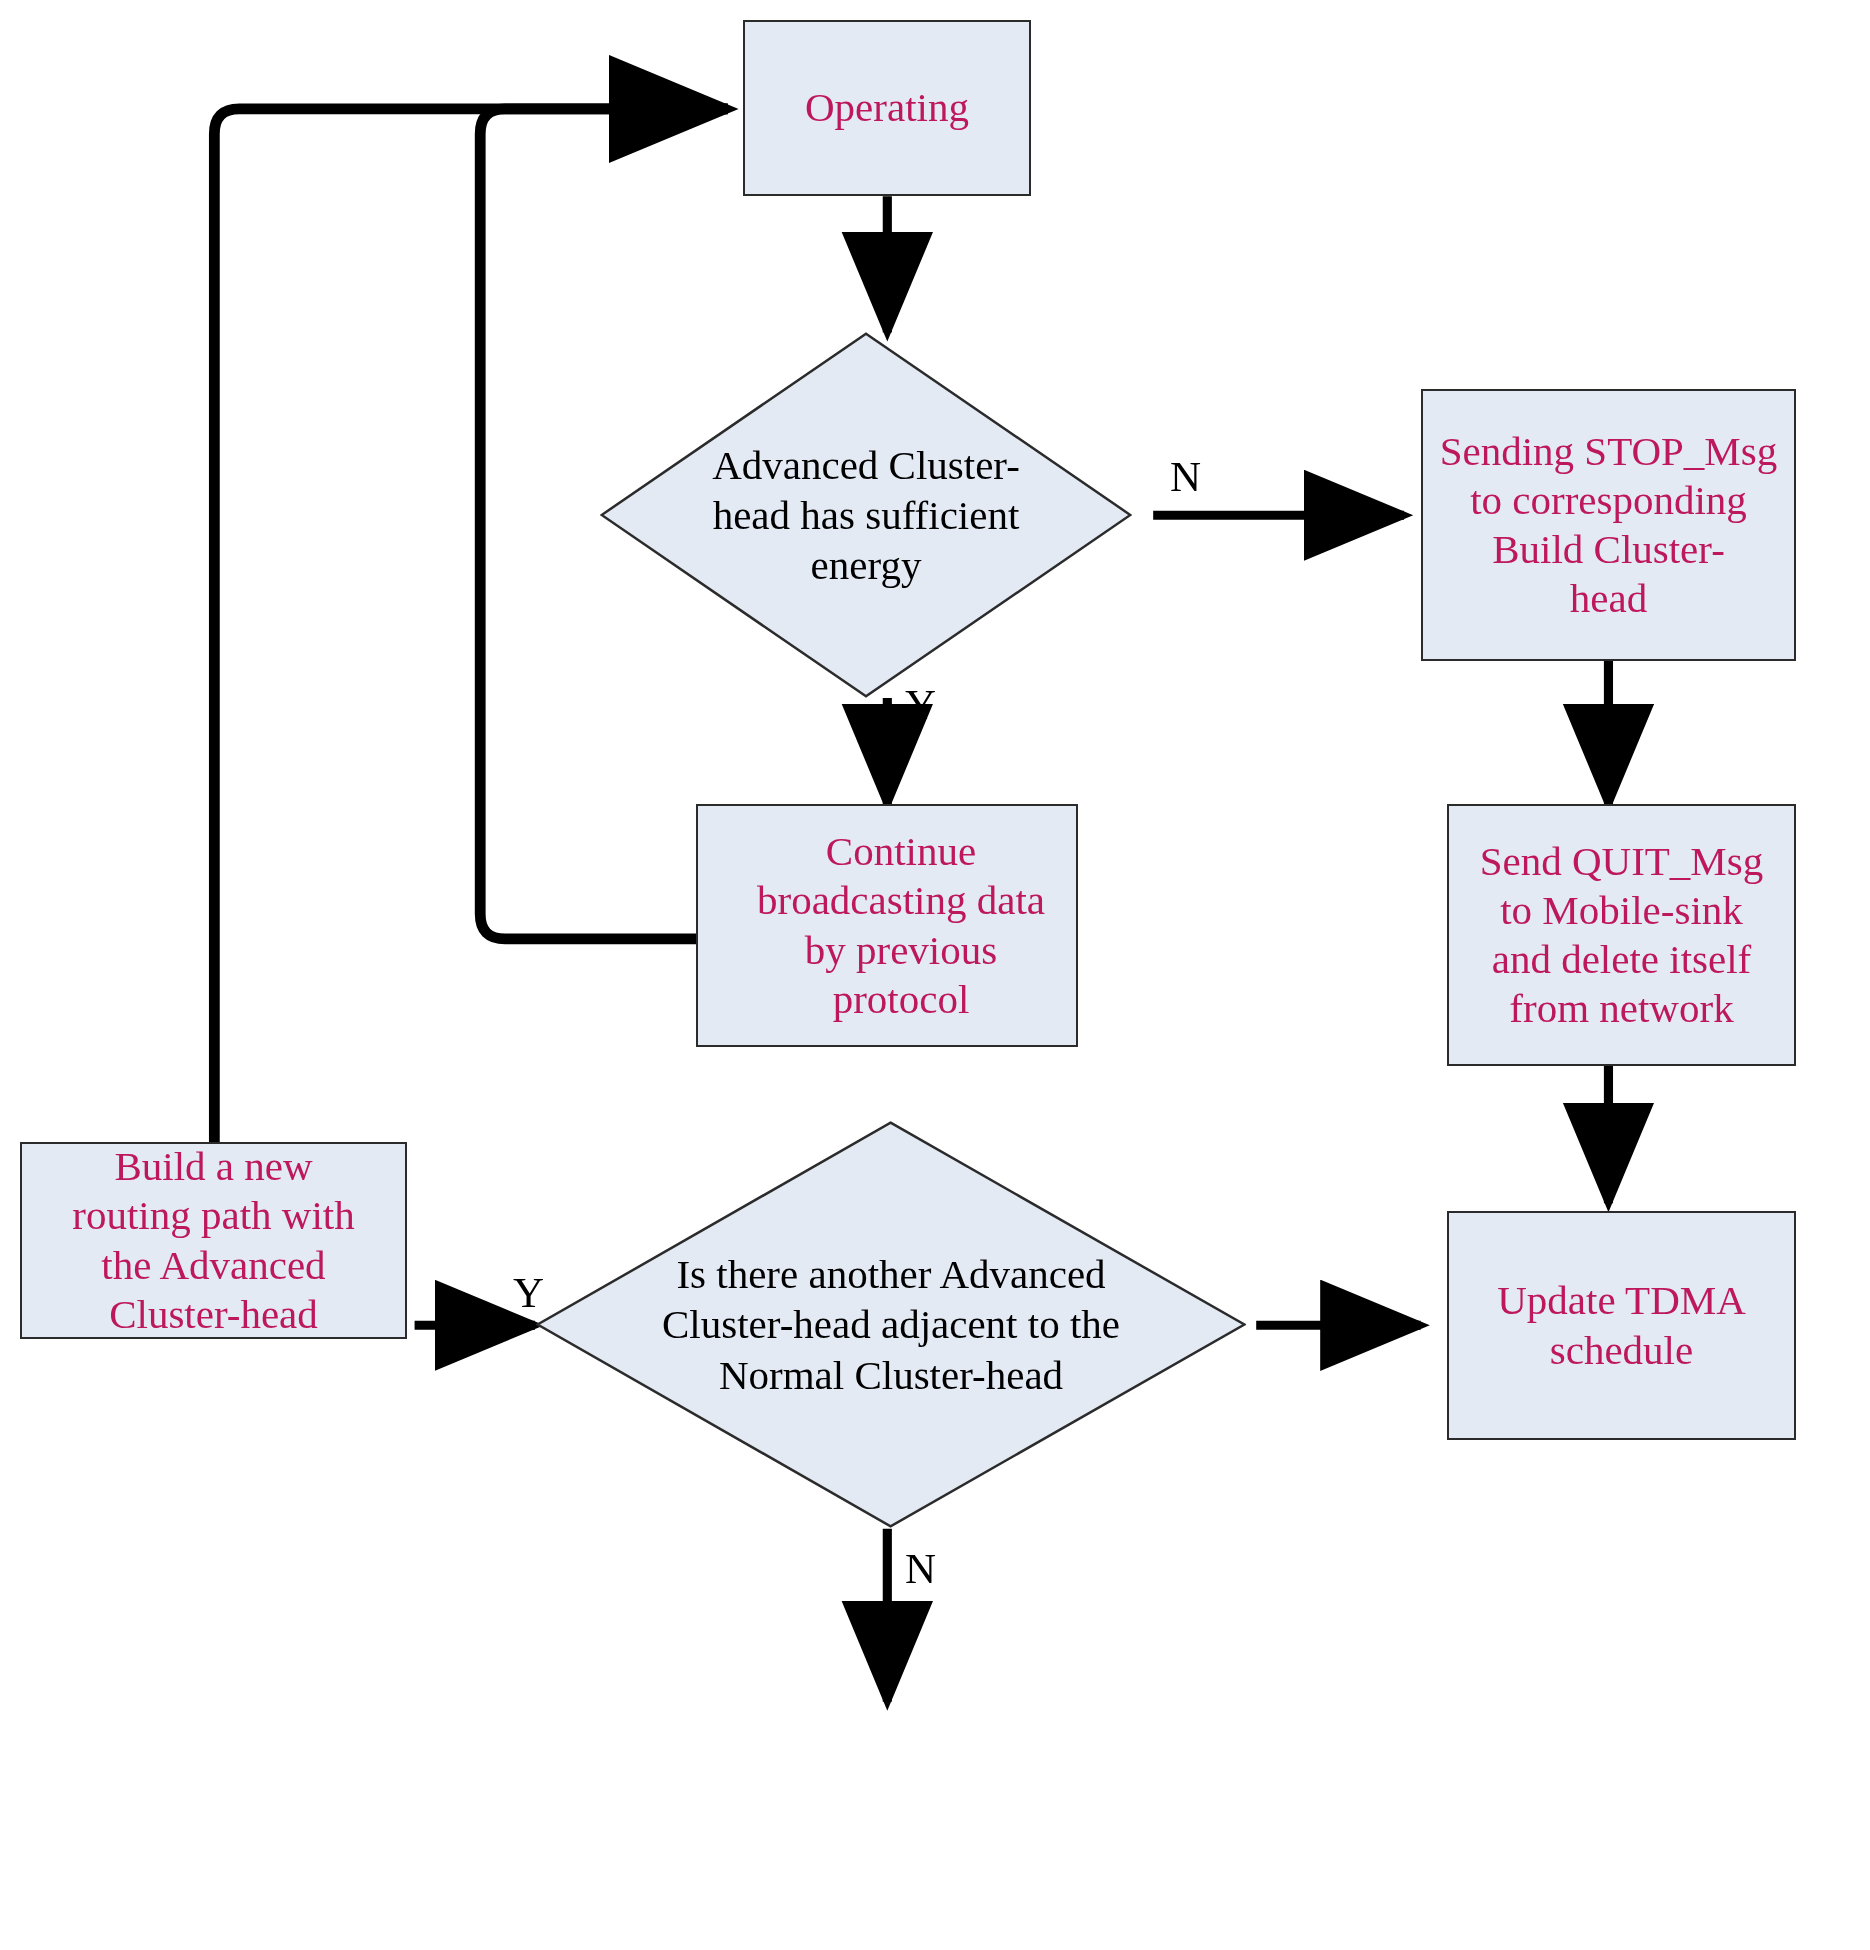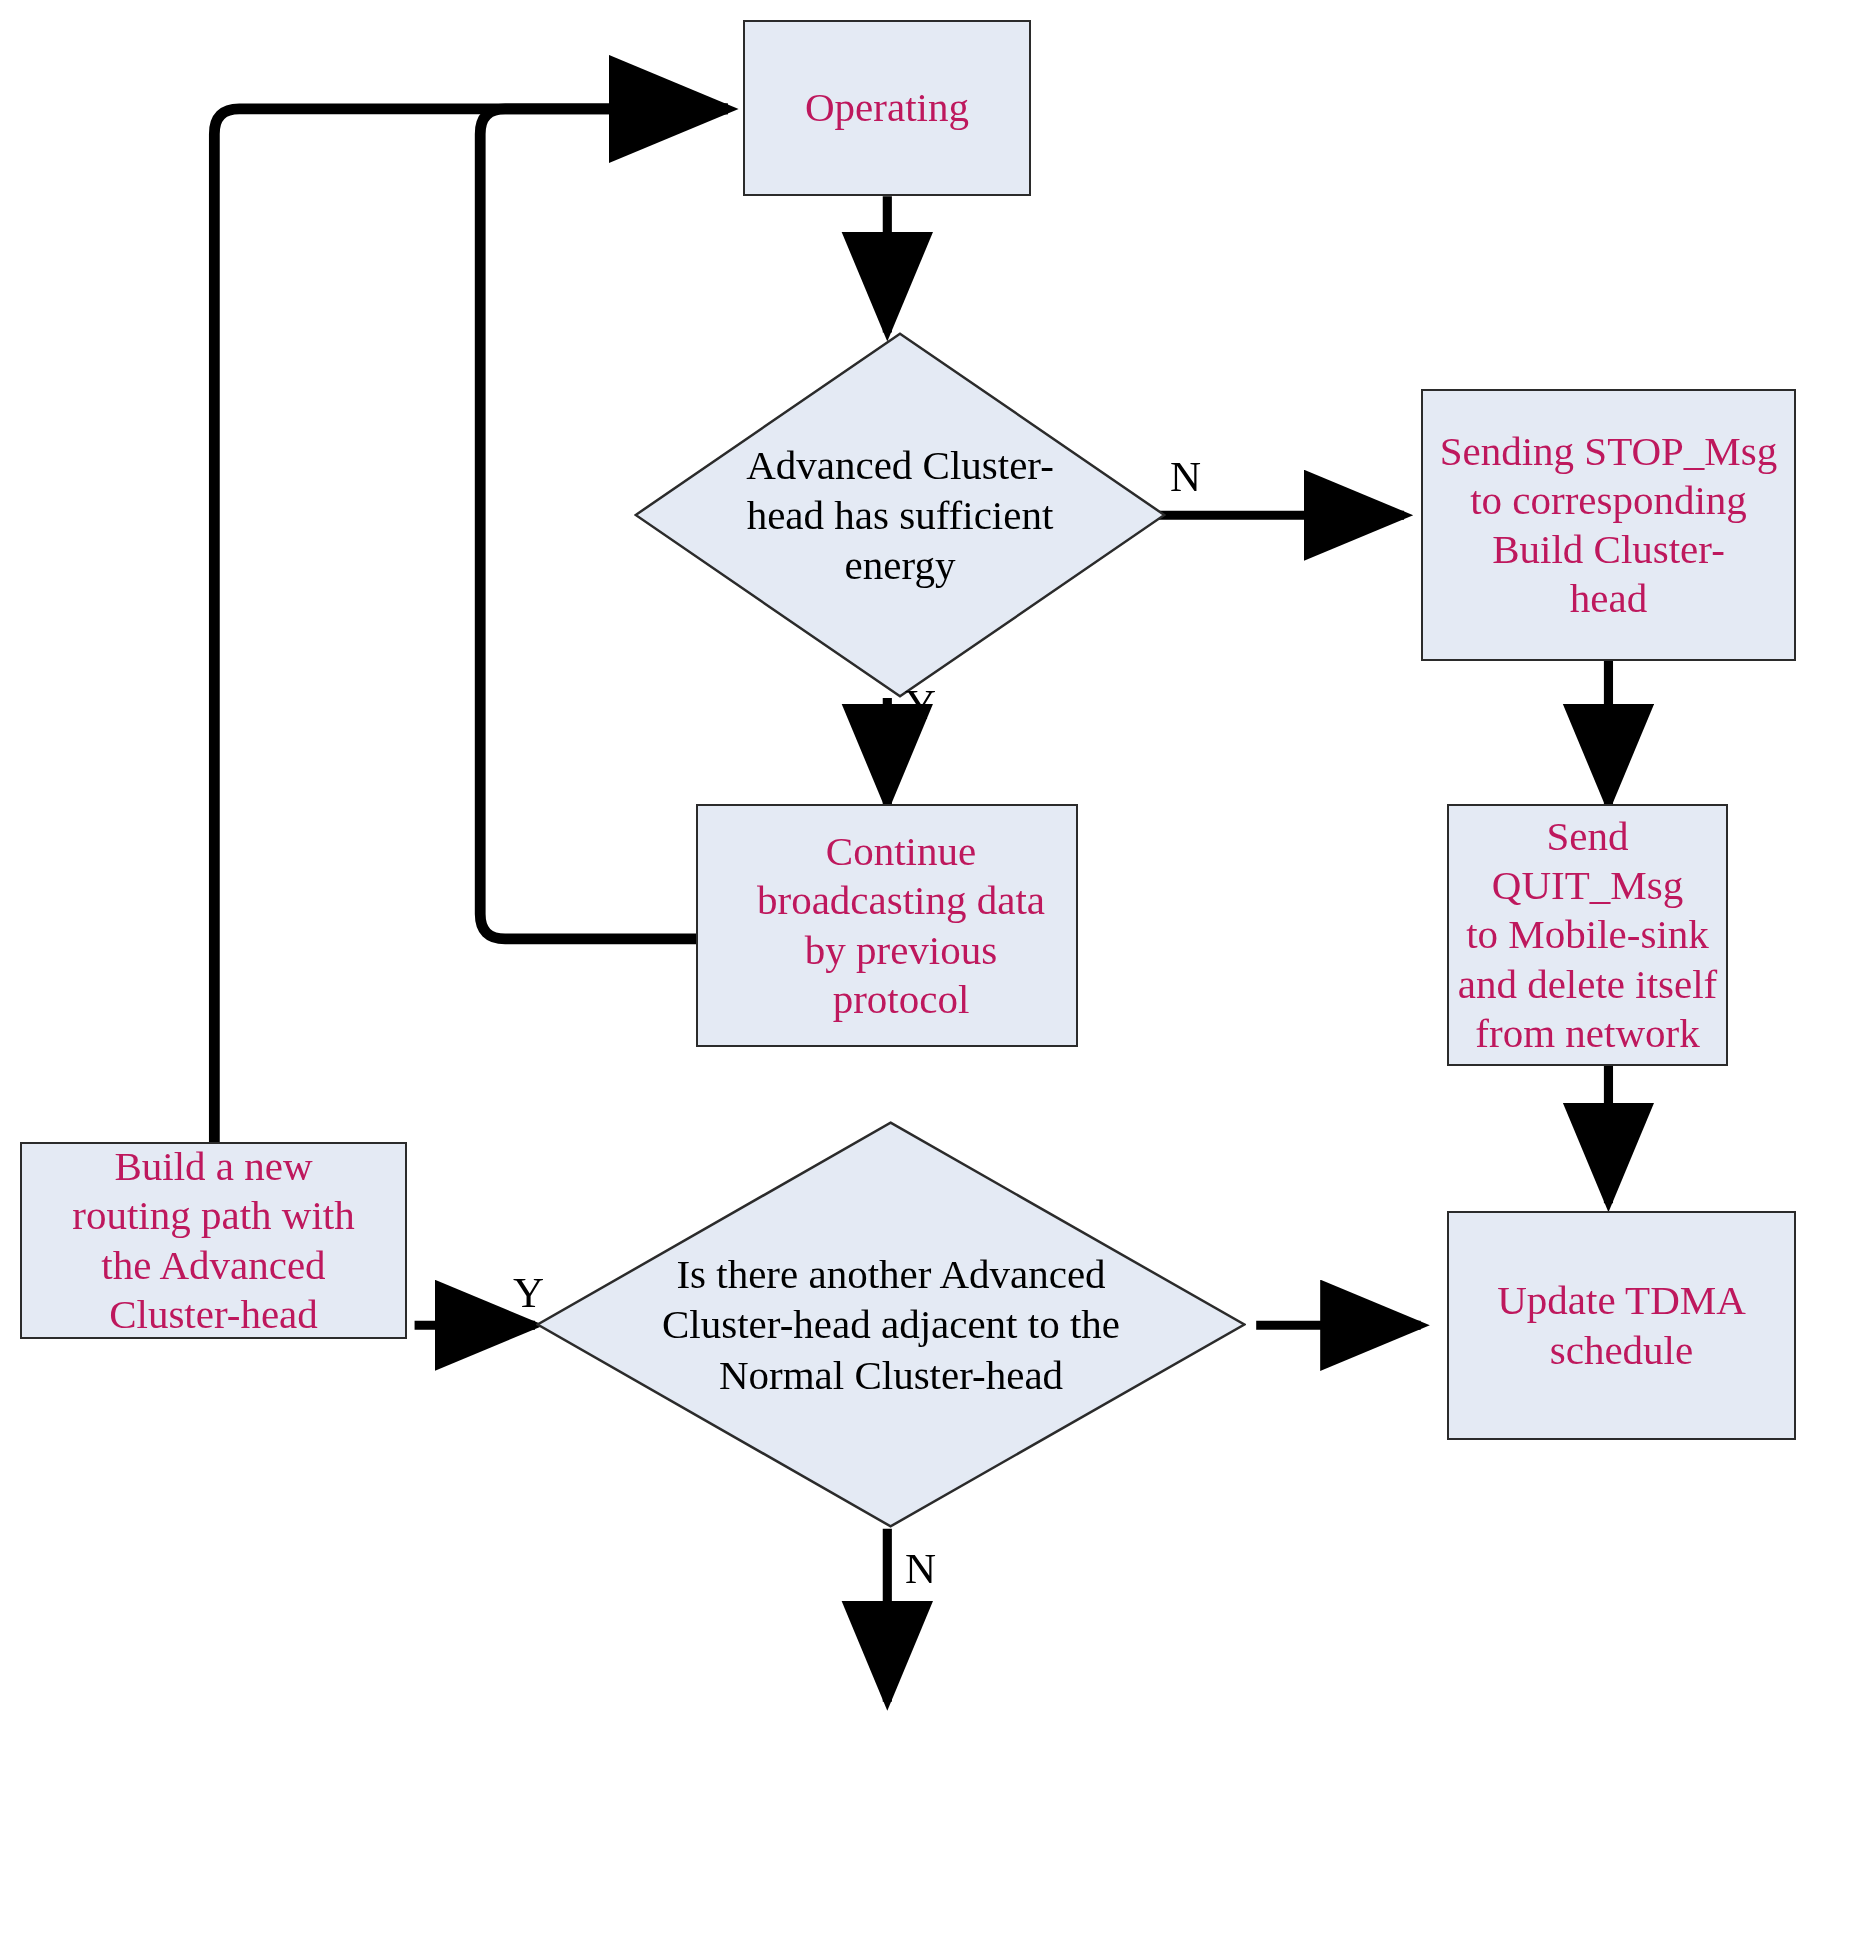--- a/index.html
+++ b/index.html
@@ -103,21 +103,21 @@
 
     <path d="M838,1130 L608,1130 Q578,1130 578,1100 L578,161 Q578,131 608,131 L876,131" stroke="#000000" stroke-width="13" fill="none" marker-end="url(#arrowR)"></path>
 
     <path d="M258,1458 L258,161 Q258,131 288,131 L876,131" stroke="#000000" stroke-width="13" fill="none"></path>
   </svg>
 
   <div class="node process" style="left:743px; top:20px; width:288px; height:176px;">
     <div class="label">Operating</div>
   </div>
 
-  <div class="node decision" style="left:634px; top:332px; width:532px; height:366px;">
+  <div class="node decision" style="left:600px; top:332px; width:532px; height:366px;">
     <svg class="dshape" viewBox="0 0 640 440" preserveAspectRatio="none" xmlns="http://www.w3.org/2000/svg">
       <polygon points="320,2 638,220 320,438 2,220" fill="#e4eaf4" stroke="#2b2b2b" stroke-width="3"></polygon>
     </svg>
     <div class="label">Advanced Cluster-
 head has sufficient
 energy</div>
   </div>
 
   <div class="node process" style="left:1421px; top:389px; width:375px; height:272px;">
     <div class="label">Sending STOP_Msg
@@ -126,21 +126,21 @@
 head</div>
   </div>
 
   <div class="node process" style="left:696px; top:804px; width:382px; height:243px;padding-left:28px;">
     <div class="label">Continue
 broadcasting data
 by previous
 protocol</div>
   </div>
 
-  <div class="node process" style="left:1447px; top:804px; width:281px; height:262px;">
+  <div class="node process" style="left:1447px; top:804px; width:349px; height:262px;">
     <div class="label">Send QUIT_Msg
 to Mobile-sink
 and delete itself
 from network</div>
   </div>
 
   <div class="node process" style="left:1447px; top:1211px; width:349px; height:229px;">
     <div class="label">Update TDMA
 schedule</div>
   </div>

